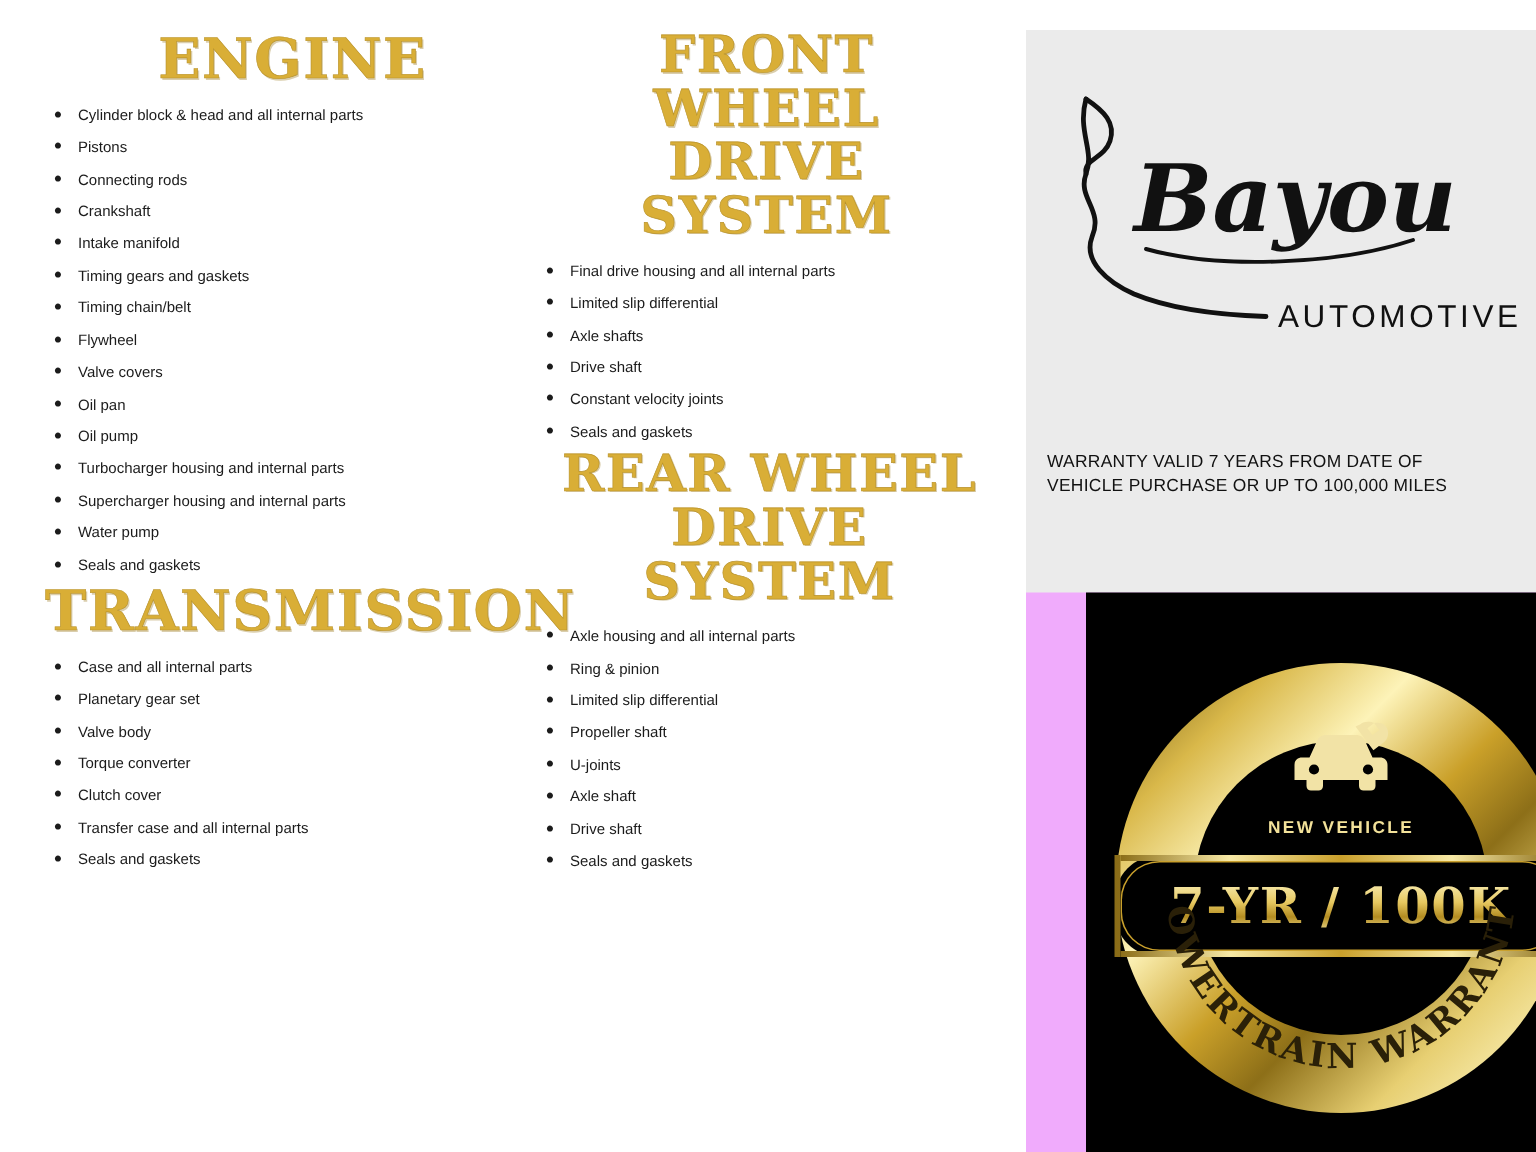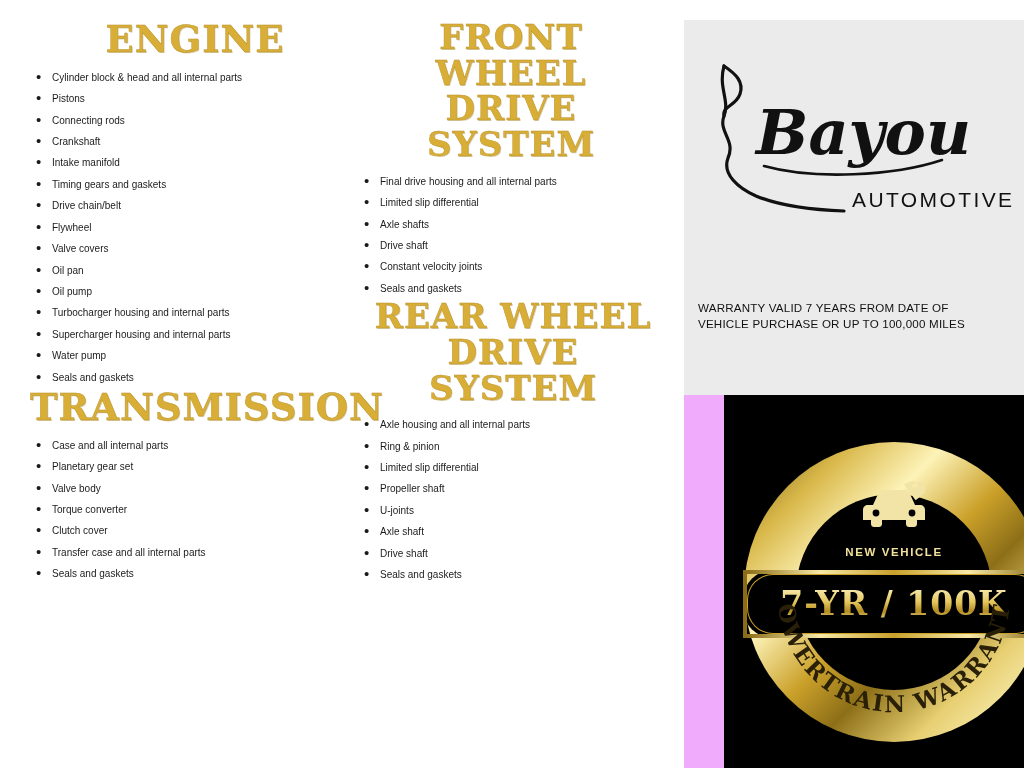--- a/index.html
+++ b/index.html
@@ -241,21 +241,21 @@
     <div class="col col-left">
 
       <h2 class="section-title title-engine">ENGINE</h2>
       <ul class="items list-indent-a">
         <li>Cylinder block &amp; head and all internal parts</li>
         <li>Pistons</li>
         <li>Connecting rods</li>
         <li>Crankshaft</li>
         <li>Intake manifold</li>
         <li>Timing gears and gaskets</li>
-        <li>Drive chain/belt</li>
+        <li>Timing chain/belt</li>
         <li>Flywheel</li>
         <li>Valve covers</li>
         <li>Oil pan</li>
         <li>Oil pump</li>
         <li>Turbocharger housing and internal parts</li>
         <li>Supercharger housing and internal parts</li>
         <li>Water pump</li>
         <li>Seals and gaskets</li>
       </ul>
 
@@ -306,21 +306,21 @@
                  C28 126, 44 140, 62 148 C86 158, 120 162, 150 163" fill="none" stroke="#111" stroke-width="3.2" stroke-linecap="round"></path>
         <path d="M30 18 C42 26, 50 34, 46 46 C42 58, 28 58, 30 68" fill="none" stroke="#111" stroke-width="3.2" stroke-linecap="round"></path>
 
         <text x="62" y="106" font-family="DejaVu Serif, serif" font-style="italic" font-size="62" font-weight="bold" fill="#111">Bayou</text>
 
         <path d="M70 118 C120 132, 200 128, 248 112" fill="none" stroke="#111" stroke-width="2.6" stroke-linecap="round"></path>
       </svg>
       <div style="position:absolute;left:0;top:0;width:320px;height:180px;pointer-events:none;">
         <span style="position:absolute;left:150px;top:95px;font-size:0;">Bayou</span>
       </div>
-      <div style="position:absolute;left:168px;top:140px;font-family:'Liberation Sans',sans-serif;font-size:21px;letter-spacing:2.4px;color:#111;font-weight:400;">AUTOMOTIVE</div>
+      <div style="position:absolute;left:168px;top:152px;font-family:'Liberation Sans',sans-serif;font-size:21px;letter-spacing:2.4px;color:#111;font-weight:400;">AUTOMOTIVE</div>
     </div>
 
     <div class="warranty-note">
       <div>WARRANTY VALID 7 YEARS FROM DATE OF</div>
       <div>VEHICLE PURCHASE OR UP TO 100,000 MILES</div>
     </div>
   </div>
 
   <div class="right-bottom">
     <div class="badge">

